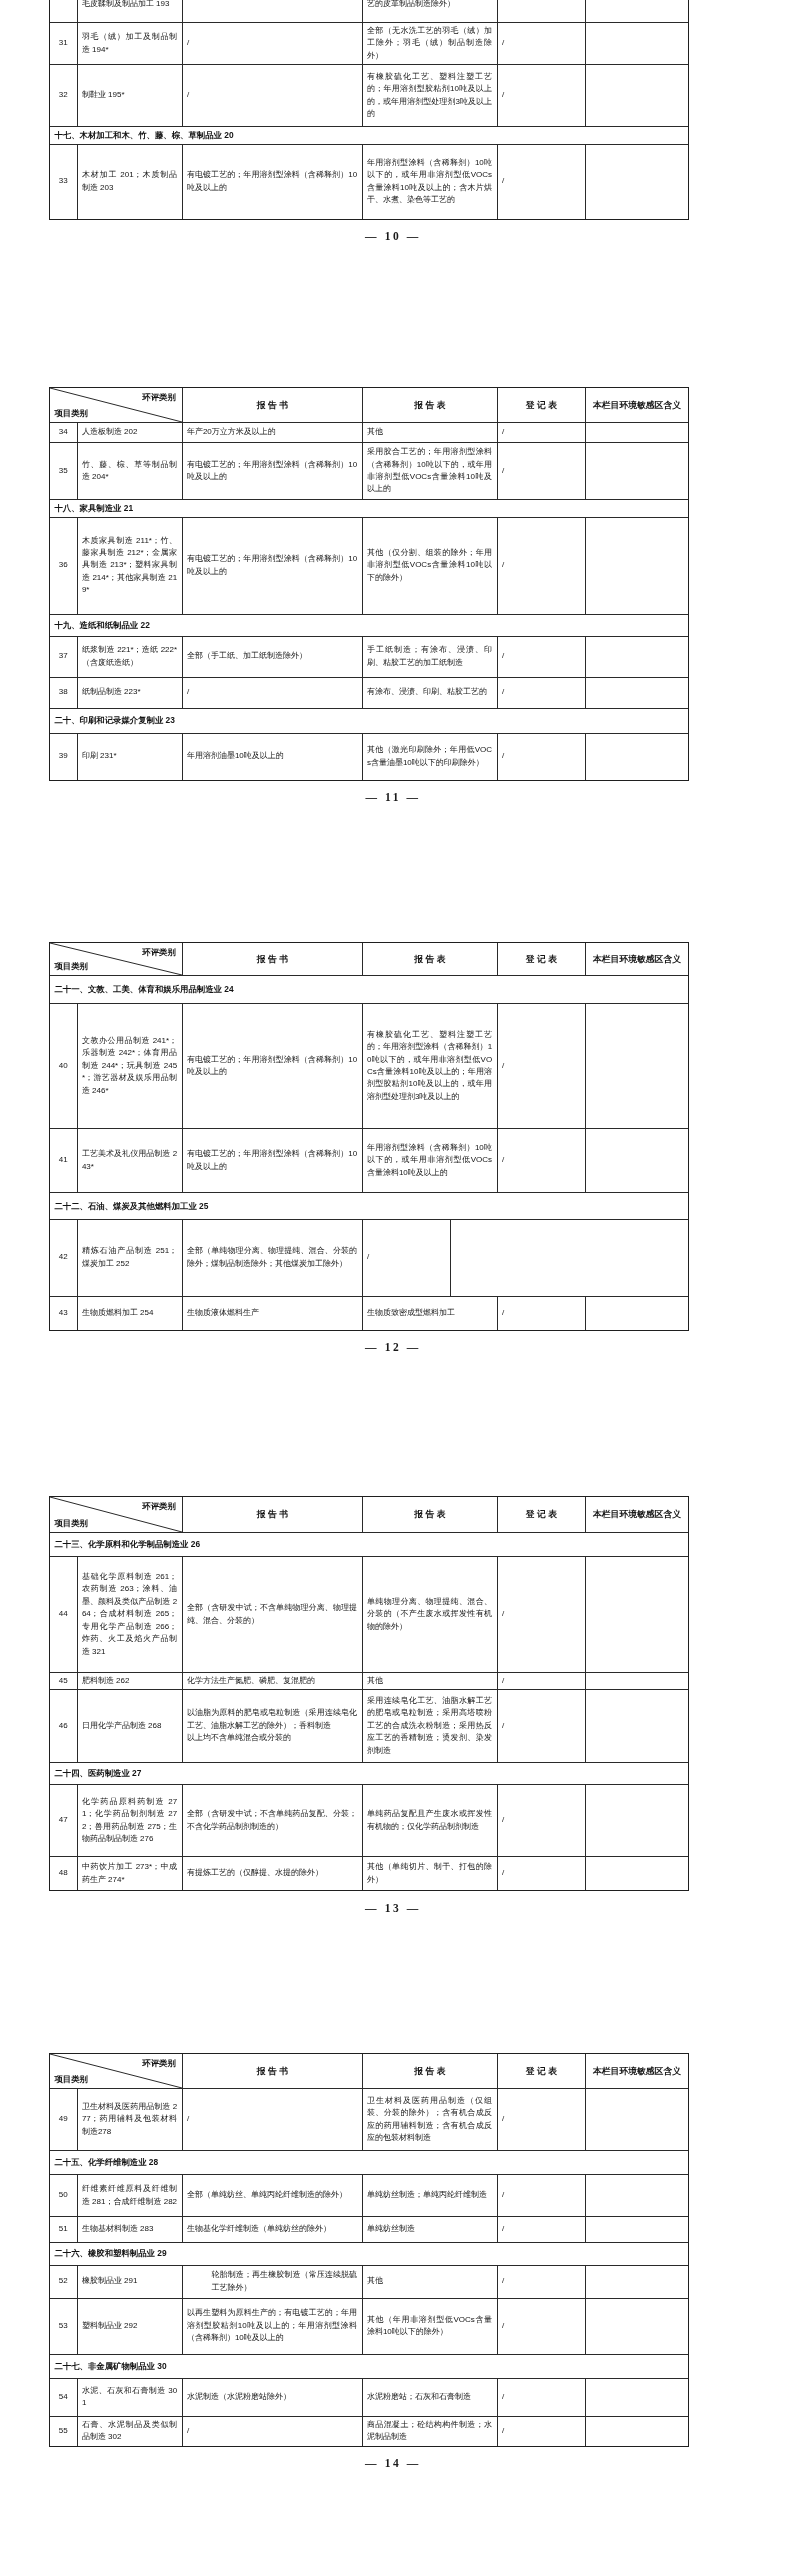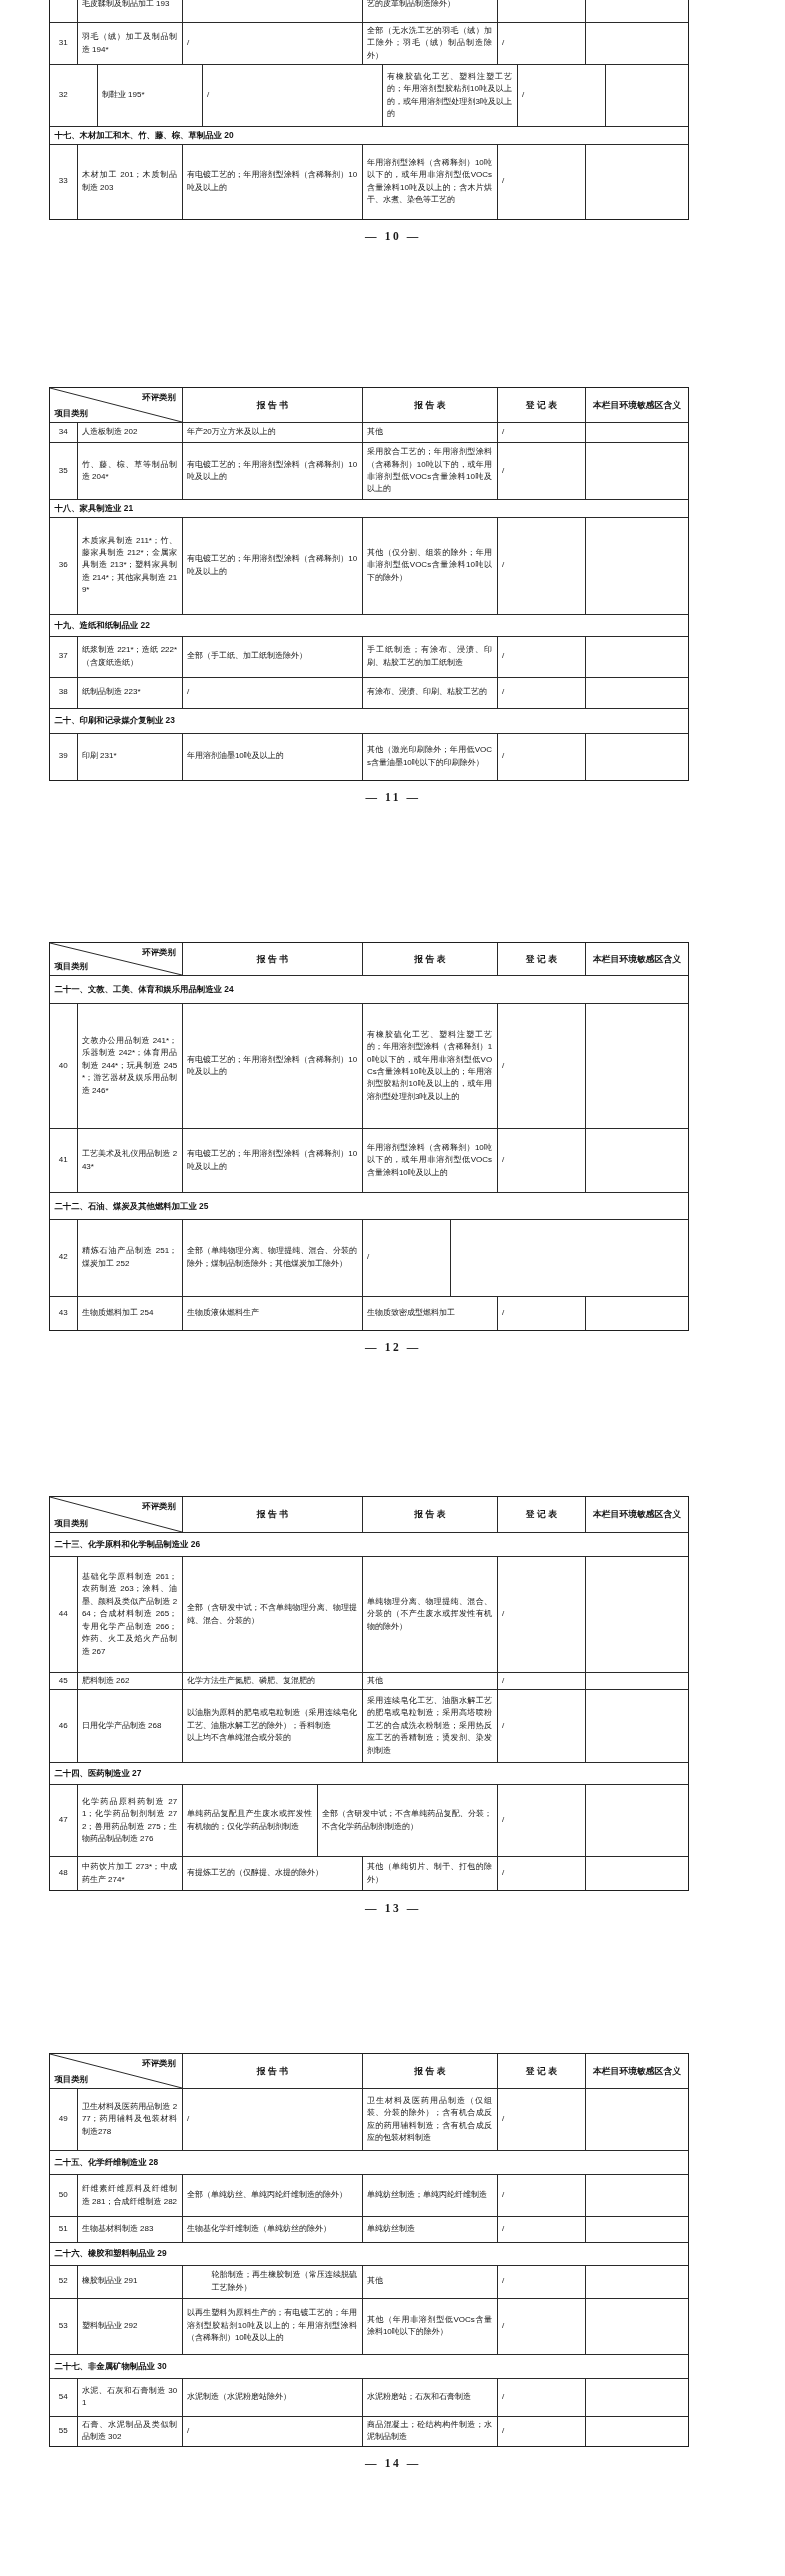--- a/index.html
+++ b/index.html
@@ -82,21 +82,21 @@
             <span class="txt">/</span>
           </div>
           <div class="tcell cell-sensitive" style="flex: 1 1 auto;">
             <span class="txt"></span>
           </div>
         </div>
         <div class="trow" style="min-height: 62px;">
           <div class="tcell cell-no cfirst" style="flex: 0 0 26.5px;">
             <span class="txt">32</span>
           </div>
-          <div class="tcell cell-project" style="flex: 0 0 105px; margin-left: 20px;">
+          <div class="tcell cell-project" style="flex: 0 0 105px;">
             <span class="txt">制鞋业 195*</span>
           </div>
           <div class="tcell cell-book" style="flex: 0 0 180px;">
             <span class="txt">/</span>
           </div>
           <div class="tcell cell-form" style="flex: 0 0 135px;">
             <span class="txt">有橡胶硫化工艺、塑料注塑工艺的；年用溶剂型胶粘剂10吨及以上的，或年用溶剂型处理剂3吨及以上的</span>
           </div>
           <div class="tcell cell-register" style="flex: 0 0 88px;">
             <span class="txt">/</span>
@@ -433,21 +433,21 @@
         <div class="trow" style="min-height: 24px;">
           <div class="tcell cfirst section-cell" style="flex: 1 1 auto;">
             <span class="txt">二十三、化学原料和化学制品制造业 26</span>
           </div>
         </div>
         <div class="trow" style="min-height: 116px;">
           <div class="tcell cell-no cfirst" style="flex: 0 0 26.5px;">
             <span class="txt">44</span>
           </div>
           <div class="tcell cell-project" style="flex: 0 0 105px;">
-            <span class="txt">基础化学原料制造 261；农药制造 263；涂料、油墨、颜料及类似产品制造 264；合成材料制造 265；专用化学产品制造 266；炸药、火工及焰火产品制造 267</span>
+            <span class="txt">基础化学原料制造 261；农药制造 263；涂料、油墨、颜料及类似产品制造 264；合成材料制造 265；专用化学产品制造 266；炸药、火工及焰火产品制造 321</span>
           </div>
           <div class="tcell cell-book" style="flex: 0 0 180px;">
             <span class="txt">全部（含研发中试；不含单纯物理分离、物理提纯、混合、分装的）</span>
           </div>
           <div class="tcell cell-form" style="flex: 0 0 135px;">
             <span class="txt">单纯物理分离、物理提纯、混合、分装的（不产生废水或挥发性有机物的除外）</span>
           </div>
           <div class="tcell cell-register" style="flex: 0 0 88px;">
             <span class="txt">/</span>
           </div>
@@ -501,25 +501,25 @@
             <span class="txt">二十四、医药制造业 27</span>
           </div>
         </div>
         <div class="trow" style="min-height: 72px;">
           <div class="tcell cell-no cfirst" style="flex: 0 0 26.5px;">
             <span class="txt">47</span>
           </div>
           <div class="tcell cell-project" style="flex: 0 0 105px;">
             <span class="txt">化学药品原料药制造 271；化学药品制剂制造 272；兽用药品制造 275；生物药品制品制造 276</span>
           </div>
+          <div class="tcell cell-book" style="flex: 0 0 180px;">
+            <span class="txt">全部（含研发中试；不含单纯药品复配、分装；不含化学药品制剂制造的）</span>
+          </div>
           <div class="tcell cell-form" style="flex: 0 0 135px;">
             <span class="txt">单纯药品复配且产生废水或挥发性有机物的；仅化学药品制剂制造</span>
-          </div>
-          <div class="tcell cell-book" style="flex: 0 0 180px;">
-            <span class="txt">全部（含研发中试；不含单纯药品复配、分装；不含化学药品制剂制造的）</span>
           </div>
           <div class="tcell cell-register" style="flex: 0 0 88px;">
             <span class="txt">/</span>
           </div>
           <div class="tcell cell-sensitive" style="flex: 1 1 auto;">
             <span class="txt"></span>
           </div>
         </div>
         <div class="trow" style="min-height: 34px;">
           <div class="tcell cell-no cfirst" style="flex: 0 0 26.5px;">

